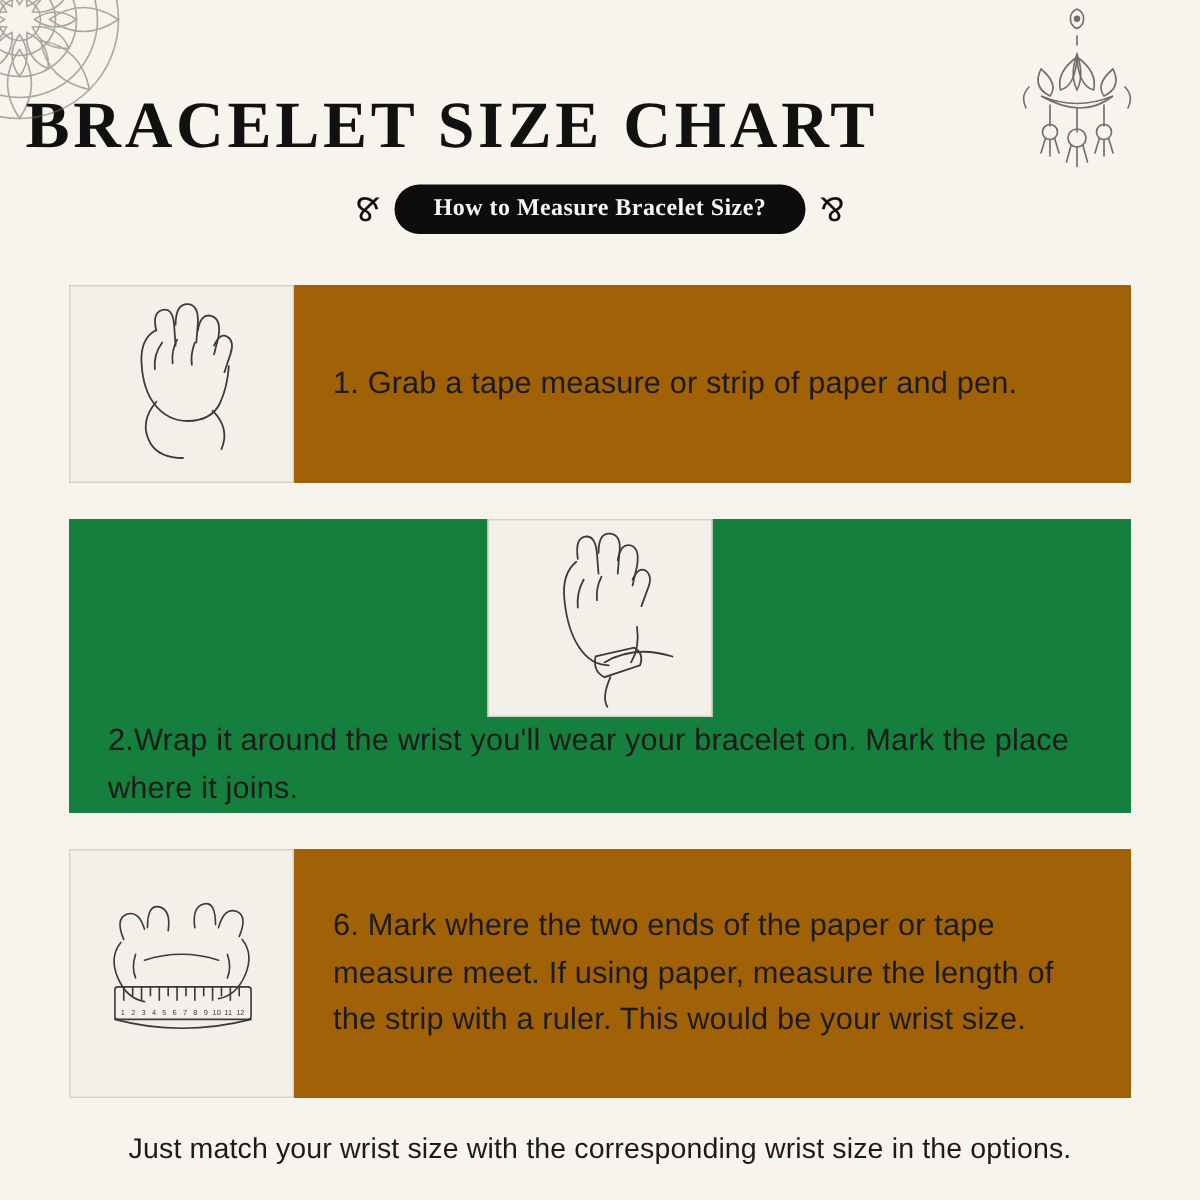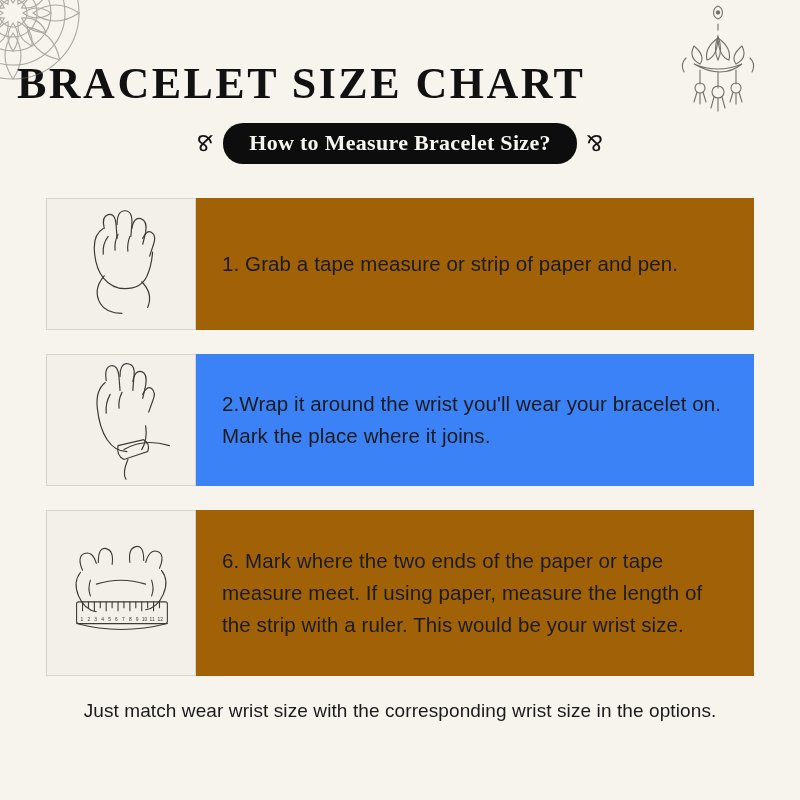--- a/index.html
+++ b/index.html
@@ -65,38 +65,38 @@
   }
   .swirl.left { transform: scaleX(-1); }
 
   .subtitle-pill {
     background: #0d0d0d;
     color: #f8f6f1;
     border-radius: 20px;
     padding: 7px 26px 8px 26px;
     font-family: "Liberation Serif", serif;
     font-weight: 700;
-    font-size: 22px;
+    font-size: 16px;
     letter-spacing: 0.3px;
     white-space: nowrap;
   }
 
   
   .steps {
     margin-top: 34px;
   }
 
   .step {
     display: flex;
     align-items: center;
     background: #a16207;
     margin: 0 46px 24px 46px;
     min-height: 132px;
   }
-  .step.alt { background: #3b82f6; }
+  .step.alt { background: #15803d; flex-direction: column; }
 
   .step-img {
     width: 150px;
     min-width: 150px;
     height: 132px;
     background: #f3f0ea;
     border: 1px solid #d8d3c8;
     box-sizing: border-box;
     display: flex;
     align-items: center;
@@ -273,13 +273,13 @@
             <text x="104" y="111">11</text>
             <text x="112" y="111">12</text>
         </g>
       </svg>
     </div>
     <div class="step-text">6. Mark where the two ends of the paper or tape measure meet. If using paper, measure the length of the strip with a ruler. This would be your wrist size.</div>
   </div>
 
 </div>
 
-<div class="footer-note">Just match wear wrist size with the corresponding wrist size in the options.</div>
+<div class="footer-note">Just match your wrist size with the corresponding wrist size in the options.</div>
 
 </body></html>

